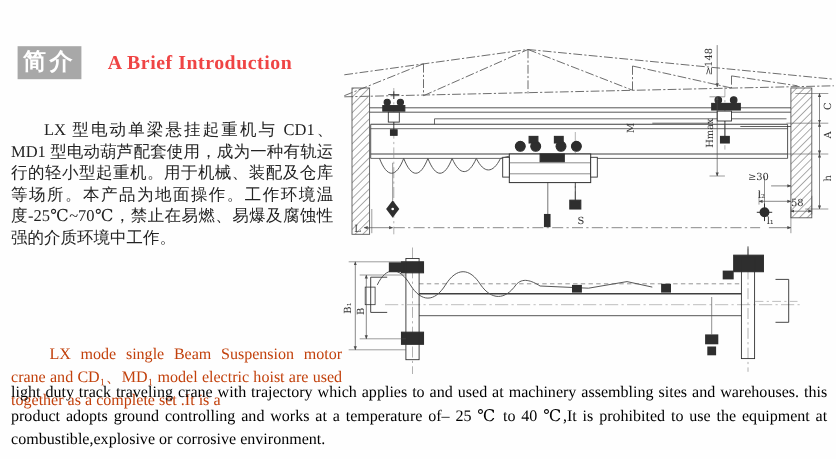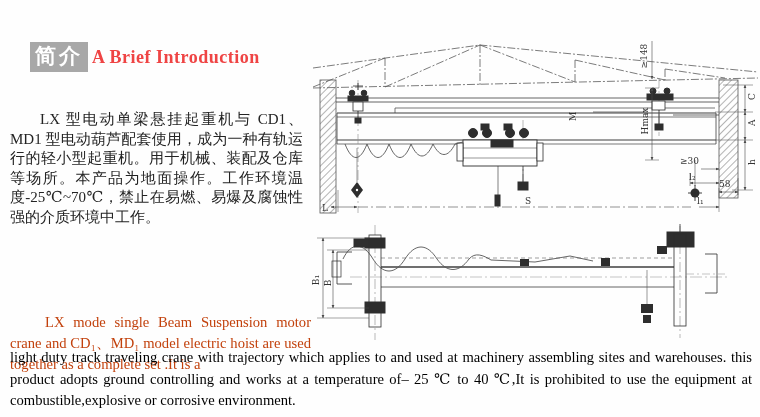--- a/index.html
+++ b/index.html
@@ -5,22 +5,22 @@
   html,body{margin:0;padding:0;}
   .page{
     position:relative;
     width:760px;height:417px;
     background:#fefefe;
     font-family:"Liberation Serif","DejaVu Serif",serif;
     color:#1f1f1f;
     overflow:hidden;
   }
   .header{
-    position:absolute;left:30px;top:42px;
-    display:flex;align-items:center;gap:4px;
+    position:absolute;left:16px;top:42px;
+    display:flex;align-items:center;gap:24px;
   }
   .badge{
     display:inline-block;
     background:#a8a8a8;color:#ffffff;
     font-weight:bold;font-size:21px;line-height:1;
     padding:4px 5px 5px 5px;letter-spacing:3px;
   }
   .title{
     font-weight:bold;font-size:18px;color:#ef4444;
     letter-spacing:0.5px;

